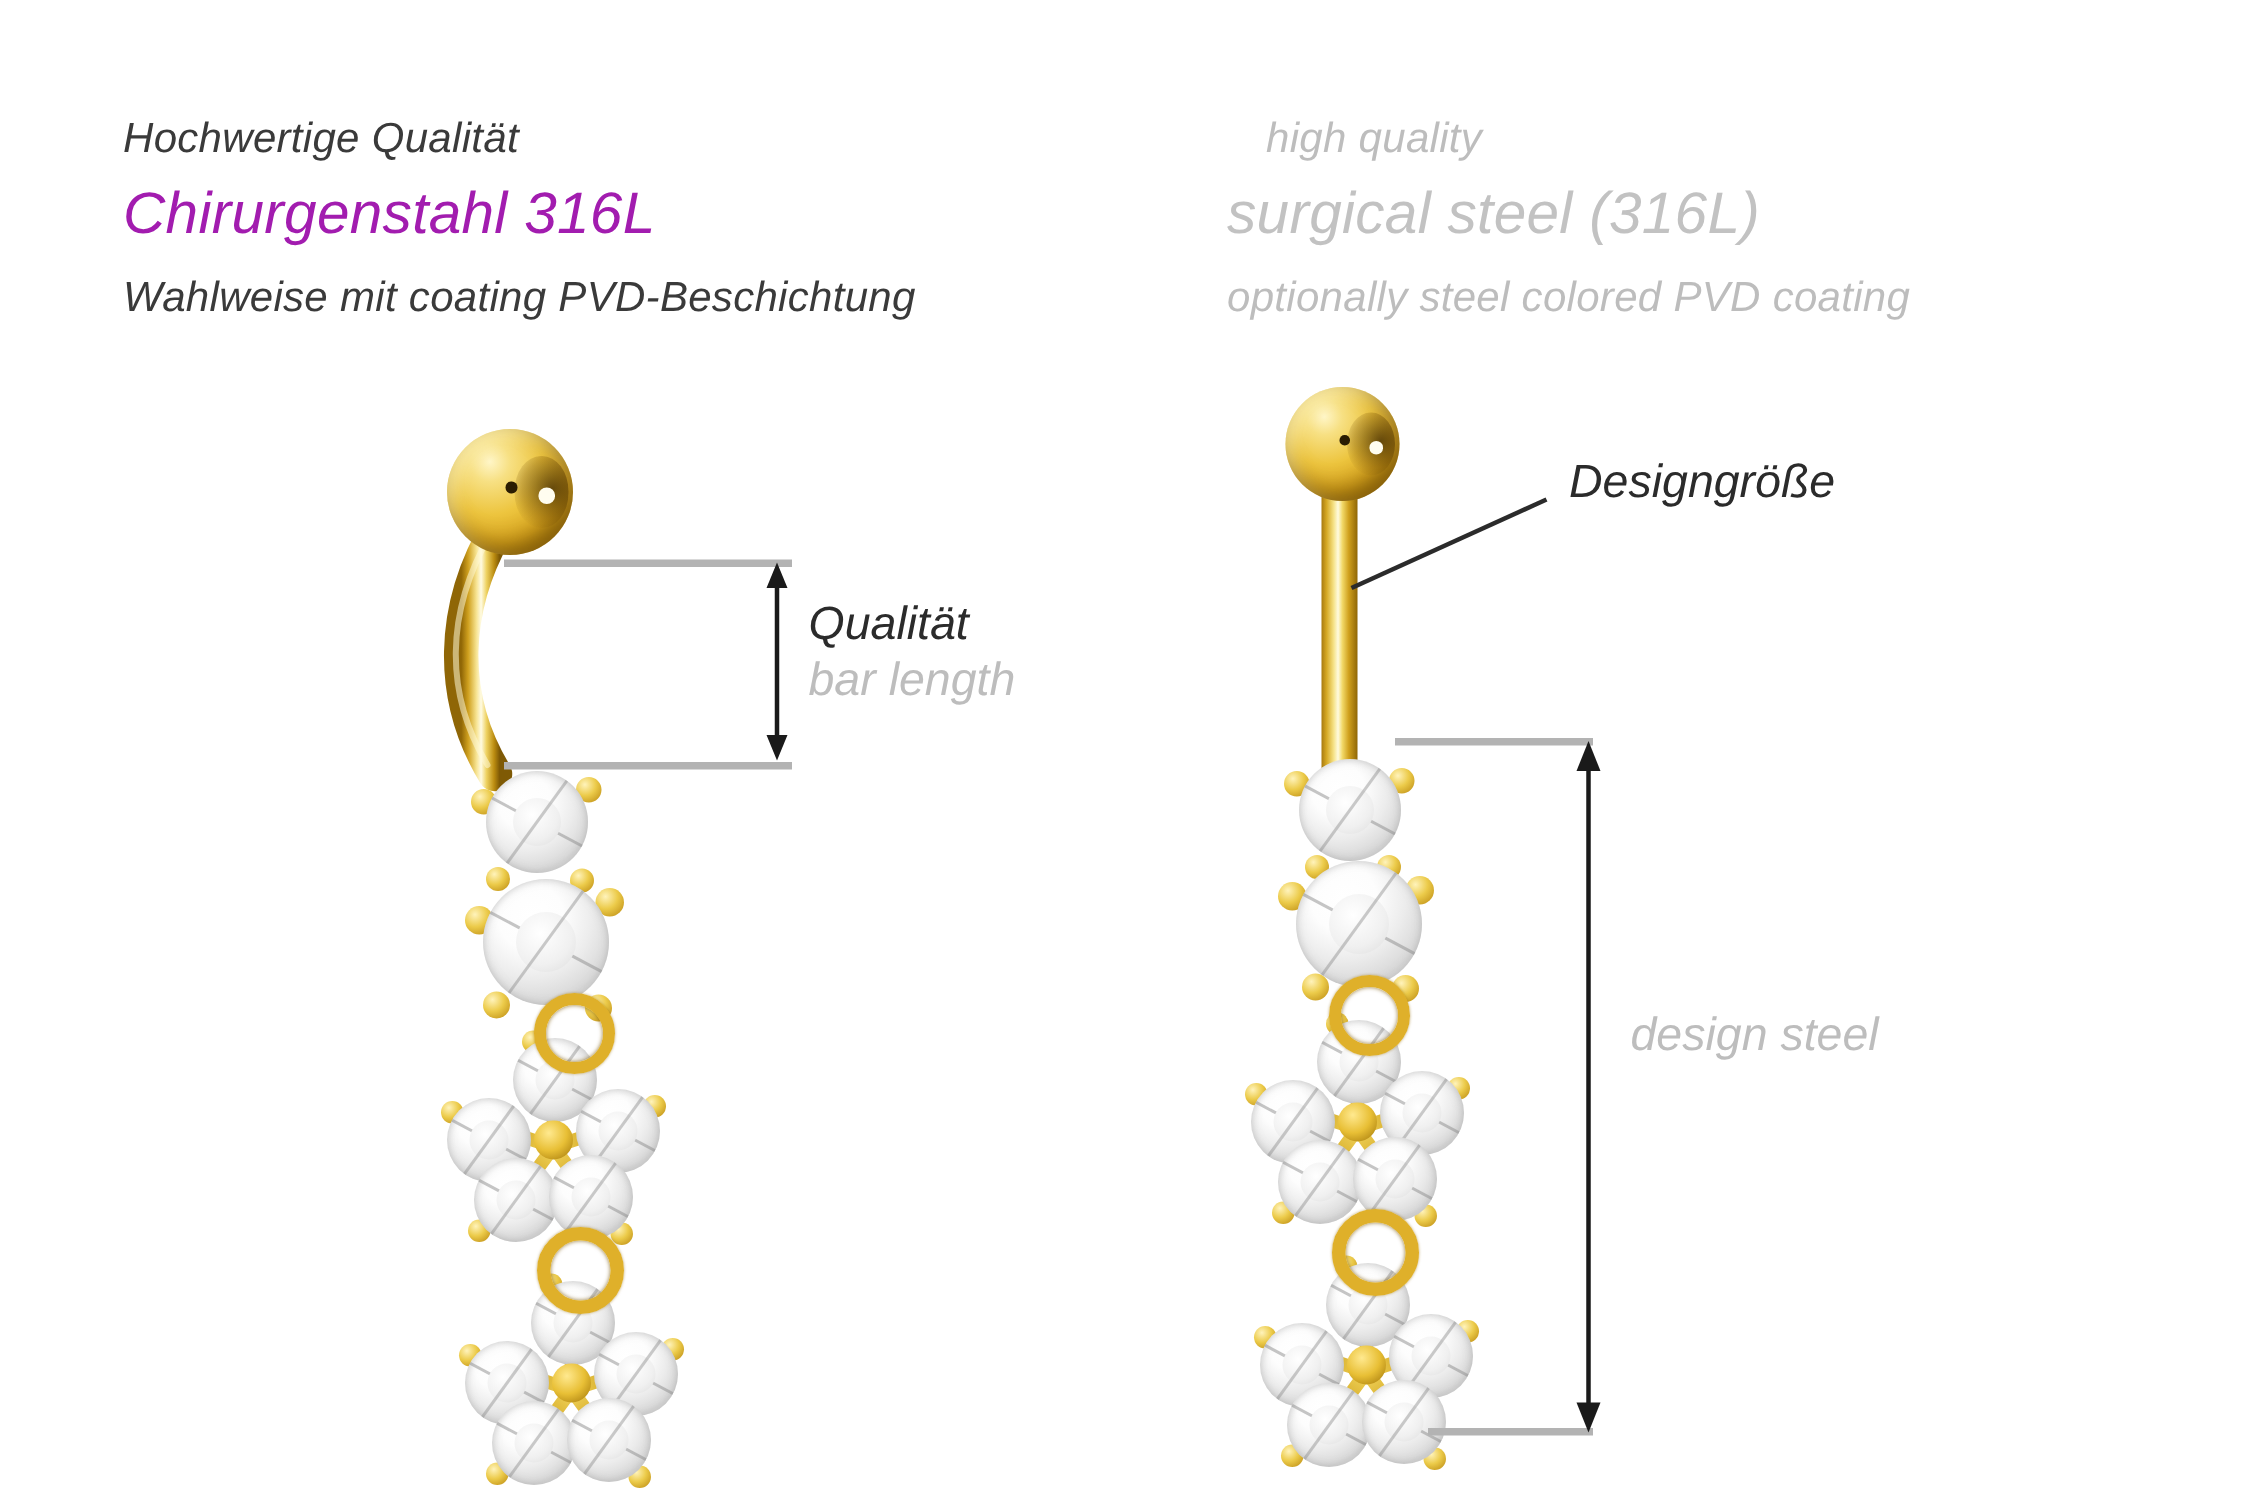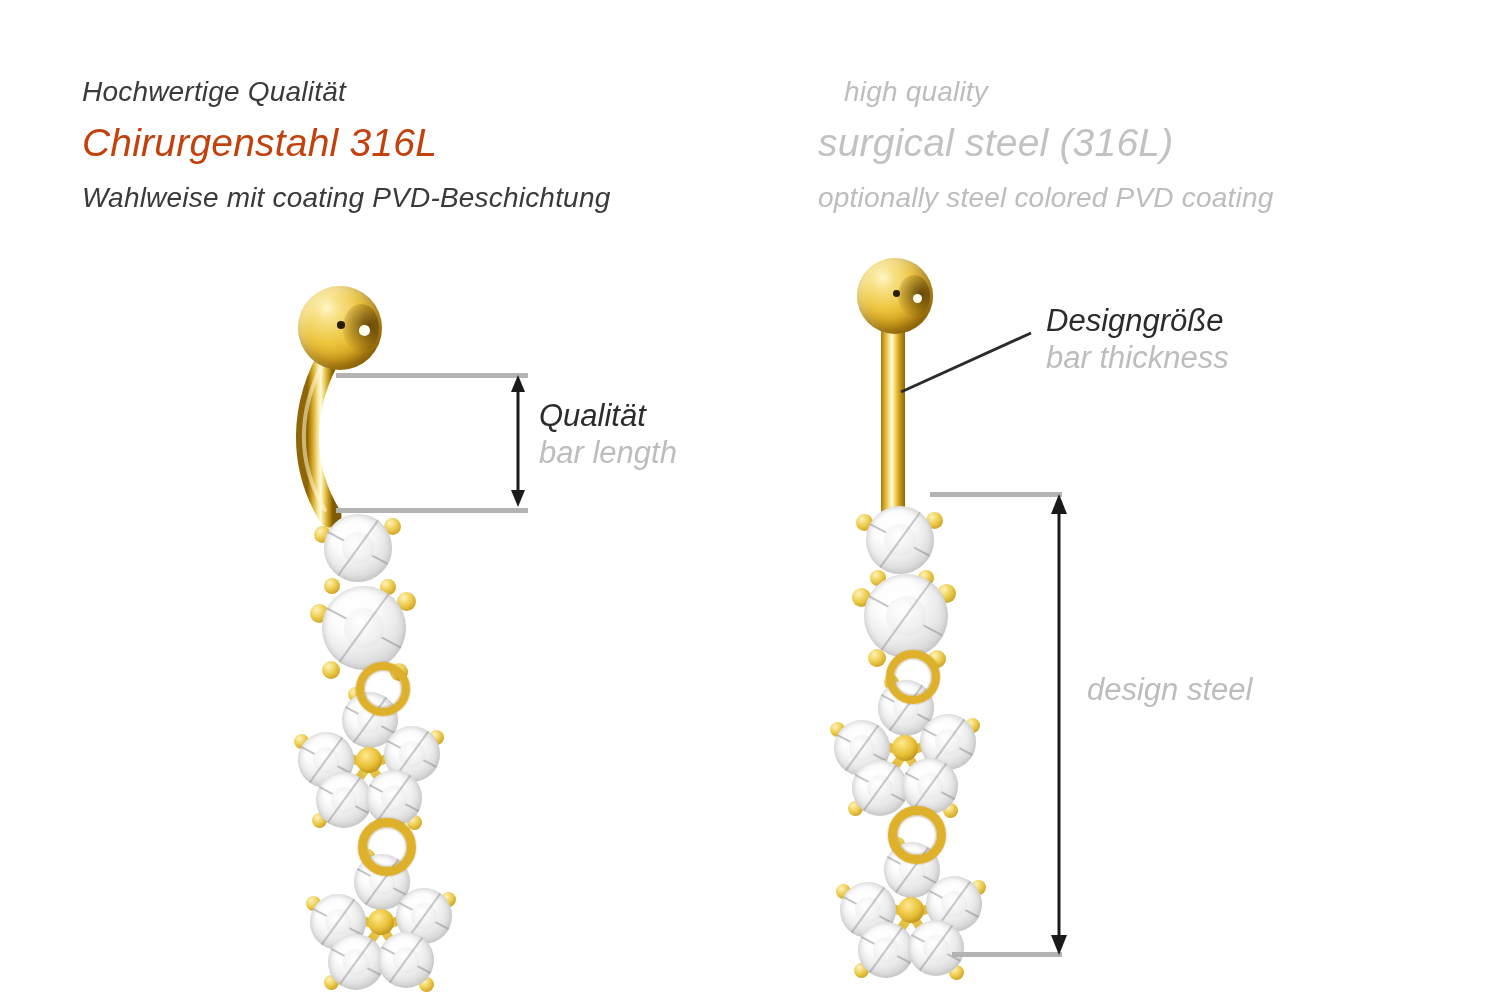--- a/index.html
+++ b/index.html
@@ -27,21 +27,21 @@
     font-style: italic;
     font-weight: 400;
     color: #3a3a3a;
     letter-spacing: 0.2px;
     white-space: nowrap;
   }
   .t-de-big {
     font-size: 39px;
     font-style: italic;
     font-weight: 400;
-    color: #c2410c;
+    color: #a21caf;
     letter-spacing: 0.2px;
     white-space: nowrap;
   }
   .t-en-small {
     font-size: 28px;
     font-style: italic;
     font-weight: 400;
     color: #bdbdbd;
     letter-spacing: 0.2px;
     white-space: nowrap;
@@ -450,20 +450,19 @@
     </g>
   </svg>
 
   <div class="txt-block" style="left:539px; top:398px; z-index:8;">
     <div class="lbl-de">Qualität</div>
     <div class="lbl-en">bar length</div>
   </div>
 
   <div class="txt-block" style="left:1046px; top:303px; z-index:8;">
     <div class="lbl-de">Designgröße</div>
-    <div class="lbl-en">bar thickness</div>
   </div>
 
   <div class="txt-block" style="left:1087px; top:672px; z-index:8;">
     <div class="lbl-en">design steel</div>
   </div>
 
 </div>
 
 </body></html>

